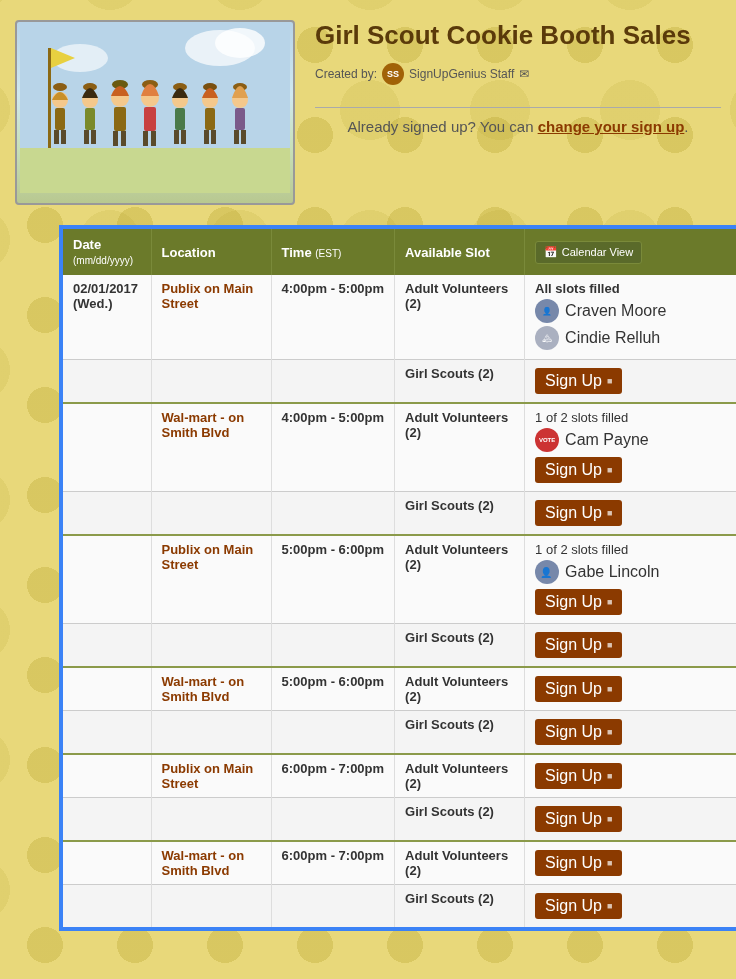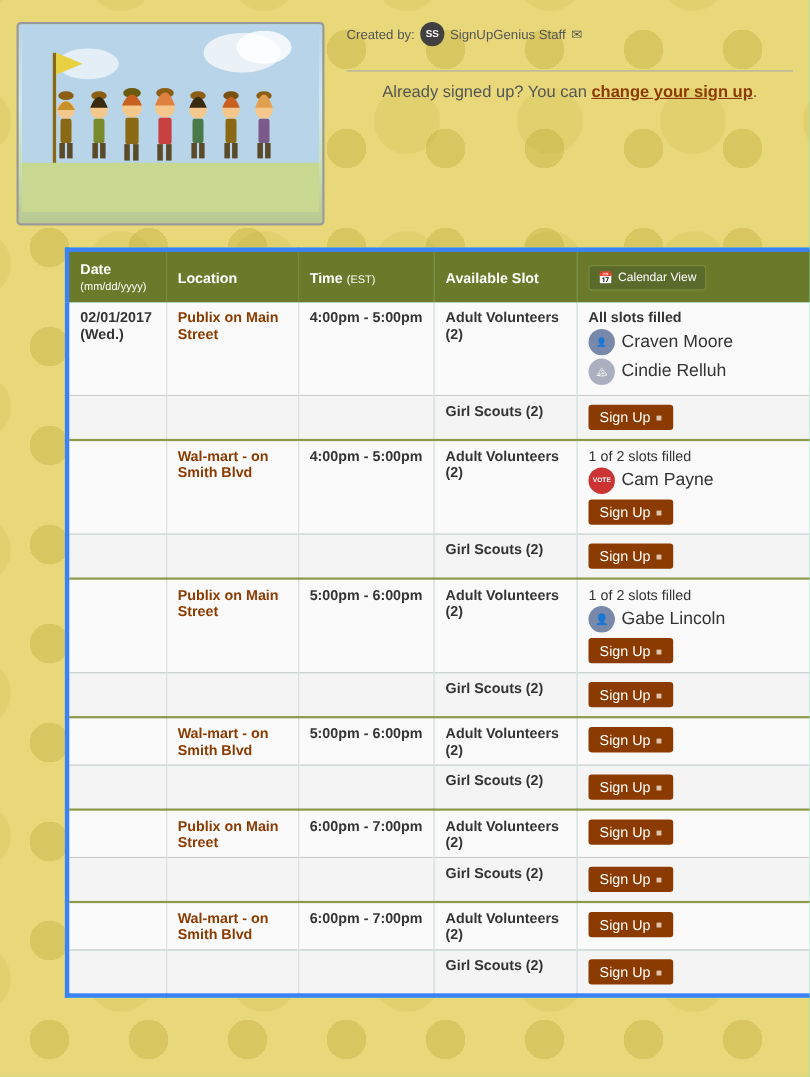--- a/index.html
+++ b/index.html
@@ -66,21 +66,21 @@
       align-items: center;
       gap: 5px;
       padding-bottom: 22px;
       border-bottom: 1px solid #aaa;
       margin-bottom: 10px;
     }
     .ss-avatar {
       width: 22px;
       height: 22px;
       border-radius: 50%;
-      background: #404040;
+      background: #a16207;
       color: white;
       font-size: 9px;
       font-weight: bold;
       display: flex;
       align-items: center;
       justify-content: center;
     }
     .creator-name {
       color: #555;
     }
@@ -175,21 +175,21 @@
     .user-name {
       font-size: 16px;
       color: #333;
     }
     .signup-btn {
       background: #8b3a00;
       color: white;
       border: none;
       padding: 4px 10px;
       border-radius: 3px;
-      font-size: 13px;
+      font-size: 16px;
       cursor: pointer;
       display: inline-flex;
       align-items: center;
       gap: 5px;
       margin: 2px 0;
     }
     .signup-btn::after {
       content: '■';
       font-size: 9px;
       color: rgba(255,255,255,0.7);
@@ -295,20 +295,21 @@
         <ellipse cx="220" cy="82" rx="8" ry="8" fill="#f4c88c"></ellipse>
         <rect x="213" y="65" width="14" height="8" rx="7" fill="#8b5e14"></rect>
         <rect x="215" y="90" width="10" height="22" rx="2" fill="#7a5a8a"></rect>
         <rect x="214" y="112" width="5" height="14" fill="#5a4a2a"></rect>
         <rect x="221" y="112" width="5" height="14" fill="#5a4a2a"></rect>
         <path d="M212,80 Q216,68 220,68 Q224,68 228,80" fill="#e0a050" stroke="none"></path>
       </svg>
     </div>
 
     <div class="header-content">
+      <h1 class="page-title">Girl Scout Cookie Booth Sales</h1>
       <div class="created-by">
         <span>Created by:</span>
         <div class="ss-avatar">SS</div>
         <span class="creator-name">SignUpGenius Staff</span>
         <span class="email-icon">✉</span>
       </div>
       <div class="already-signed">
         <span>Already signed up? You can</span>
         <a class="change-link" href="#">change your sign up</a><span>.</span>
       </div>

